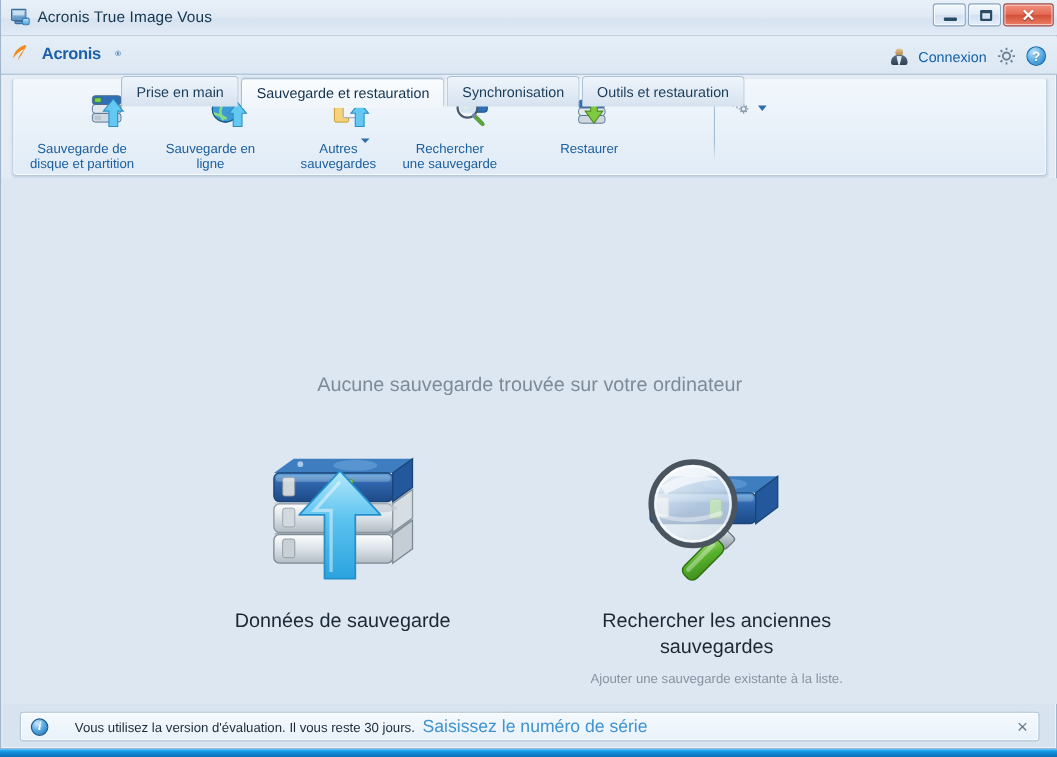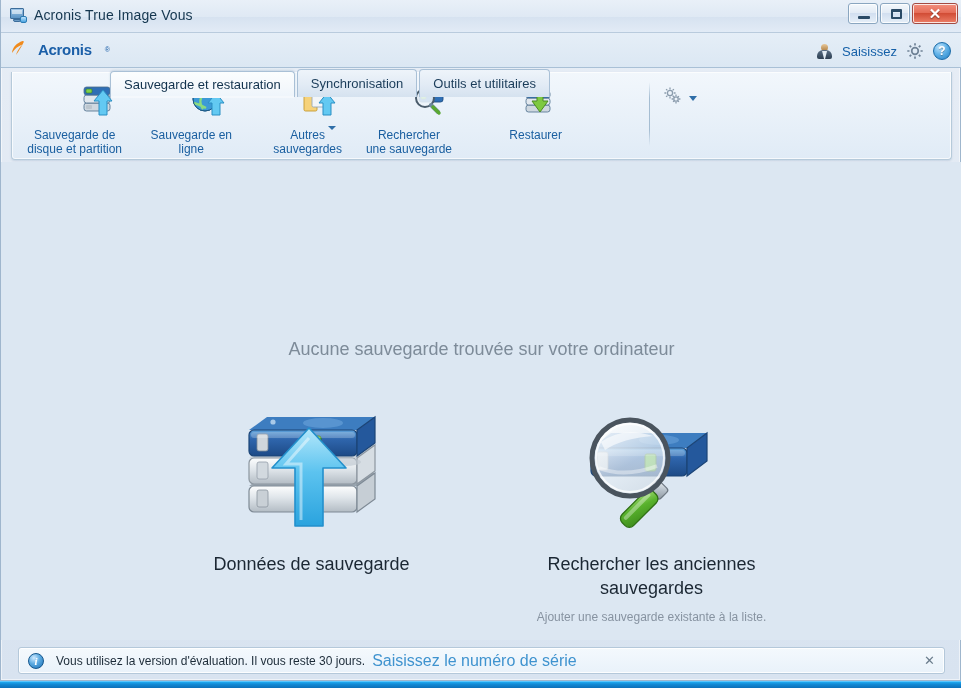--- a/index.html
+++ b/index.html
@@ -212,21 +212,21 @@
     display: flex; align-items: center;
   }
   #status-info-icon {
     margin-left: 9px; width: 16px; height: 16px; border-radius: 50%;
     background: radial-gradient(circle at 35% 28%, #cfeaff 0%, #5aa9e0 45%, #1a6fb5 100%);
     border: 1px solid #14578e;
     color: #fff; font-size: 11px; font-weight: bold; font-style: italic;
     display: flex; align-items: center; justify-content: center;
     font-family: "Liberation Serif", serif;
   }
-  #status-text { margin-left: 12px; font-size: 12px; color: #1c2b38; }
+  #status-text { margin-left: 24px; font-size: 12px; color: #1c2b38; }
   #status-link { margin-left: 7px; font-size: 16px; color: #3f93cf; cursor: default; }
   #status-close {
     position: absolute; right: 7px; top: 5px; width: 15px; height: 15px;
     color: #6a7c8c; font-size: 13px; display: flex; align-items: center; justify-content: center;
     cursor: default;
   }
 
   
   #taskbar {
     position: absolute; left: 0; top: 681px; width: 961px; height: 7px;
@@ -267,38 +267,41 @@
       <span class="swoosh">
         <svg width="14" height="18" viewBox="0 0 14 18">
           <path d="M11.5 1 C 6 3, 1.5 7, 1 13 C 3.5 9, 7 6, 11.5 4.5 C 8.5 7.5, 6 11, 5 15 C 8 10.5, 11 6, 13 1.5 Z" fill="#f08a1c"></path>
         </svg>
       </span>
       <span class="word">Acronis</span>
       <span class="reg">®</span>
     </div>
 
     <div id="tabs">
+      <div class="tab">
+        <span>Prise en main</span>
+      </div>
       <div class="tab active">
         <span>Sauvegarde et restauration</span>
       </div>
       <div class="tab">
         <span>Synchronisation</span>
       </div>
       <div class="tab">
-        <span>Outils et utilitaires</span>
+        <span>Outils et restauration</span>
       </div>
     </div>
 
     <div id="tabright">
       <span class="usr-icon">
         <span class="head"></span>
           <span class="body"></span>
           <span class="shirt"></span>
       </span>
-      <span id="login-link">Saisissez</span>
+      <span id="login-link">Connexion</span>
       <span class="gear-top">
         <svg width="18" height="18" viewBox="0 0 18 18">
           <g fill="none" stroke="#6f8296" stroke-width="1.7">
             <circle cx="9" cy="9" r="3.3"></circle>
             <path d="M9 1.3v2.2M9 14.5v2.2M1.3 9h2.2M14.5 9h2.2M3.6 3.6l1.6 1.6M12.8 12.8l1.6 1.6M14.4 3.6l-1.6 1.6M5.2 12.8l-1.6 1.6"></path>
           </g>
         </svg>
       </span>
       <span class="help-icon">
         <span>?</span>

